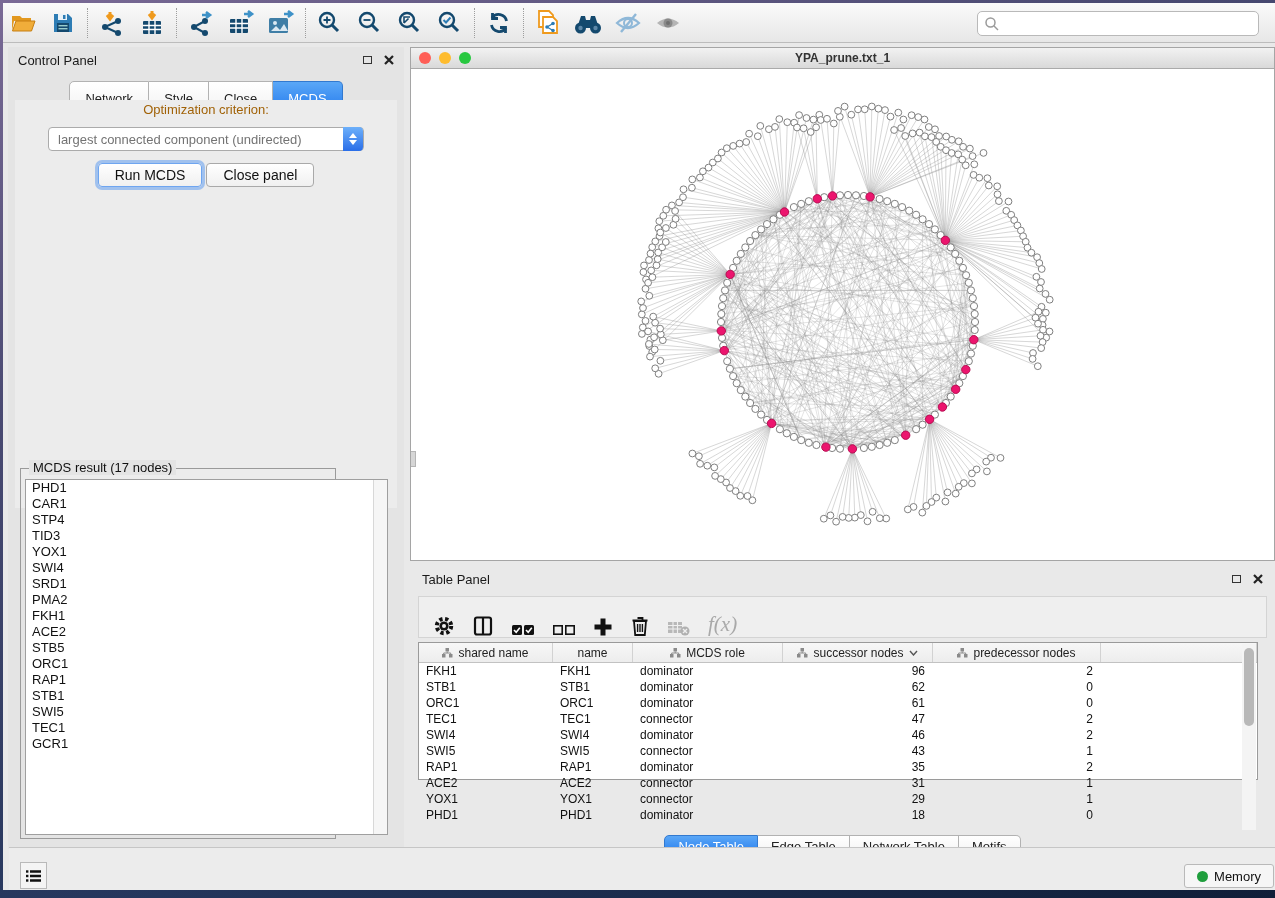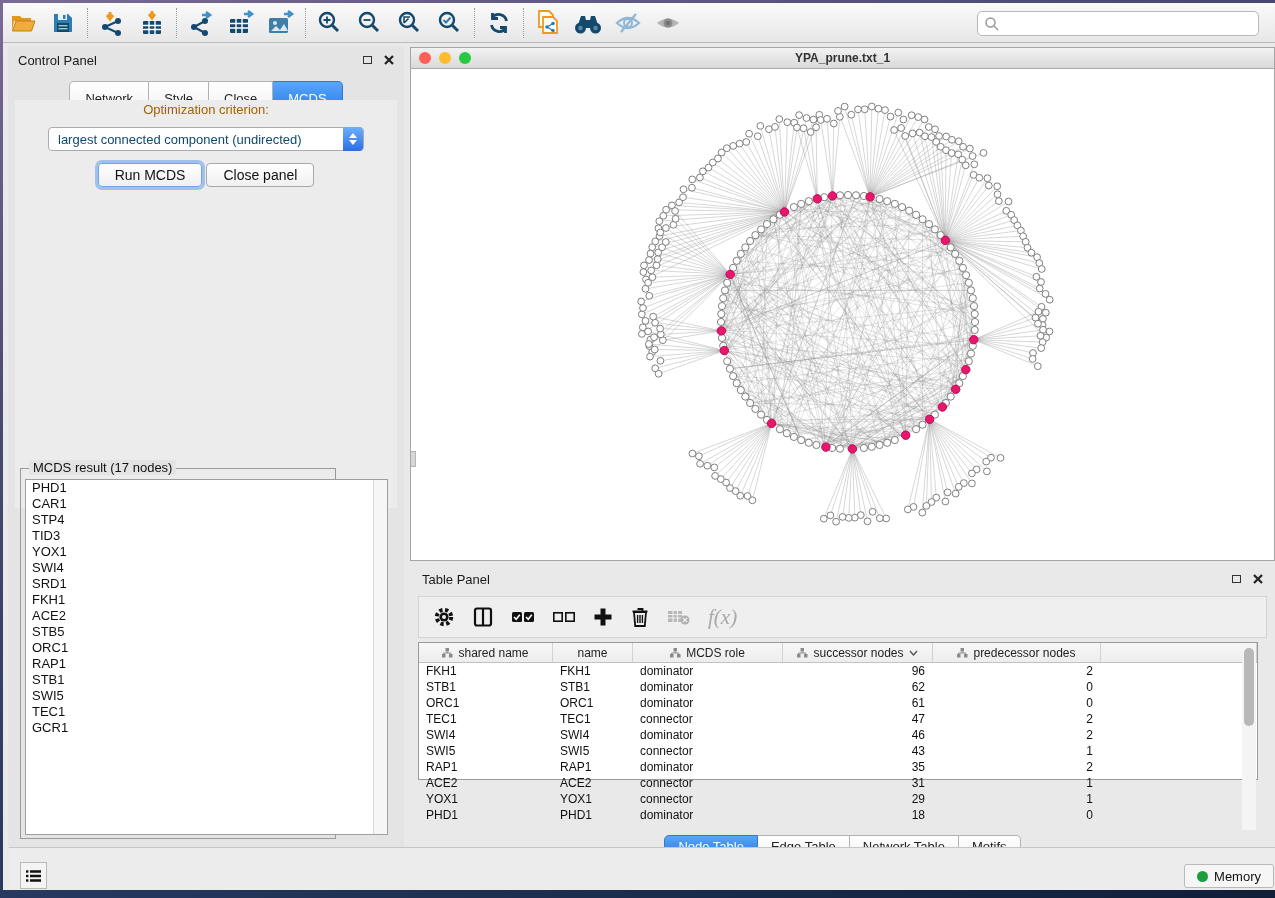--- a/index.html
+++ b/index.html
@@ -31,21 +31,21 @@
   .seg { display:flex; }
   .seg .segb { border:1px solid #b2b2b2; border-left:none; background:linear-gradient(#ffffff,#f1f1f1);
     padding:9px 15px; font-size:13px; color:#222; cursor:default; }
   .seg .segb:first-child { border-left:1px solid #b2b2b2; border-radius:5px 0 0 5px; }
   .seg .segb:last-child { border-radius:0 5px 5px 0; }
   .seg .segb.active { background:linear-gradient(#5aa7f7,#1f76ec); color:#fff; border-color:#3279cf; }
   #cp-inner { left:7px; top:53px; width:382px; height:408px; background:#ececec; }
   #opt-label { margin-top:2px; text-align:center; font-size:13px; color:#a16207; }
   #opt-select { margin:10px auto 0; width:316px; height:24px; background:#fff;
     border:1px solid #ababab; border-radius:4px; display:flex; align-items:center; position:relative; }
-  #opt-select .val { font-size:13px; color:#0c4a6e; padding-left:9px; white-space:nowrap; }
+  #opt-select .val { font-size:13px; color:#737373; padding-left:9px; white-space:nowrap; }
   #opt-stepper { position:absolute; right:0; top:-1px; width:20px; height:24px; border-radius:0 4px 4px 0;
     background:linear-gradient(#6db0fa,#2a6ee8); display:flex; flex-direction:column;
     align-items:center; justify-content:center; gap:2px; }
   .stepper-arrow { width:0; height:0; border-left:4px solid transparent; border-right:4px solid transparent; }
   .stepper-arrow.up { border-bottom:5px solid #fff; }
   .stepper-arrow.down { border-top:5px solid #fff; }
   #cp-buttons { margin-top:12px; display:flex; justify-content:center; gap:4px; }
   .btn { font-size:14px; color:#111; padding:3px 16px; background:linear-gradient(#fff,#f0f0f0);
     border:1px solid #a9a9a9; border-radius:4px; }
   .btn.focused { box-shadow:0 0 0 3px rgba(110,165,240,.6); border-color:#6ea5f0; }
@@ -67,21 +67,21 @@
   .tl { width:12px; height:12px; border-radius:50%; margin-left:8px; }
   #net-title { position:absolute; left:0; right:0; text-align:center; font-size:12px;
     font-weight:bold; color:#333; }
   #net-canvas { position:relative; width:863px; height:491px; background:#fff; overflow:hidden; }
   #net-vthumb { left:-1px; top:382px; width:6px; height:16px; background:#d6d6d6; border:1px solid #b5b5b5; }
 
   
   #table-panel { left:407px; top:563px; width:865px; height:283px; background:#e9e9e9; }
   #tp-header { height:26px; display:flex; align-items:center; padding:0 12px; }
   #tp-toolbar { left:8px; top:30px; width:849px; height:42px; background:#efefef;
-    border:1px solid #d4d4d4; display:flex; align-items:center; padding-left:14px; gap:17px; }
+    border:1px solid #d4d4d4; display:flex; align-items:flex-end; padding-left:14px; gap:17px; }
   #tp-table { left:8px; top:76px; width:840px; height:138px; background:#fff; border:1px solid #9a9a9a; }
   .thead { display:grid; grid-template-columns:134px 80px 150px 150px 168px 1fr; height:20px;
     background:linear-gradient(#f7f7f7,#ededed); border-bottom:1px solid #c2c2c2; }
   .th { display:flex; align-items:center; justify-content:center; gap:5px; font-size:12px;
     color:#222; border-right:1px solid #d2d2d2; position:relative; }
   .trow { display:grid; grid-template-columns:134px 80px 150px 150px 168px 1fr; height:16px; }
   .td { font-size:12px; color:#111; line-height:16px; padding-left:7px; white-space:nowrap; }
   .td.num { text-align:right; padding-right:8px; }
   #tp-vscroll { left:832px; top:78px; width:14px; height:186px; background:#f4f4f4; }
   #tp-vthumb { left:834px; top:82px; width:10px; height:78px; background:#b8b8b8; border-radius:5px; }
@@ -290,20 +290,21 @@
       <span id="mcds-legend">MCDS result (17 nodes)</span>
       <div id="mcds-list">
         <div id="mcds-scroll"></div>
       <div class="mcds-item">PHD1</div>
           <div class="mcds-item">CAR1</div>
           <div class="mcds-item">STP4</div>
           <div class="mcds-item">TID3</div>
           <div class="mcds-item">YOX1</div>
           <div class="mcds-item">SWI4</div>
           <div class="mcds-item">SRD1</div>
+          <div class="mcds-item">PMA2</div>
           <div class="mcds-item">FKH1</div>
           <div class="mcds-item">ACE2</div>
           <div class="mcds-item">STB5</div>
           <div class="mcds-item">ORC1</div>
           <div class="mcds-item">RAP1</div>
           <div class="mcds-item">STB1</div>
           <div class="mcds-item">SWI5</div>
           <div class="mcds-item">TEC1</div>
           <div class="mcds-item">GCR1</div>
         </div>

